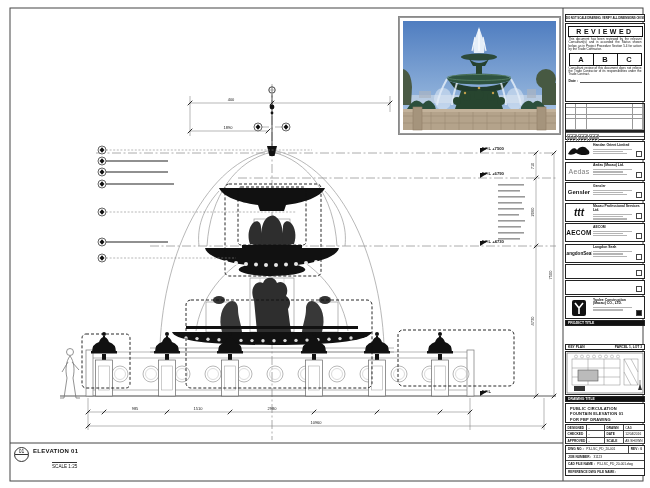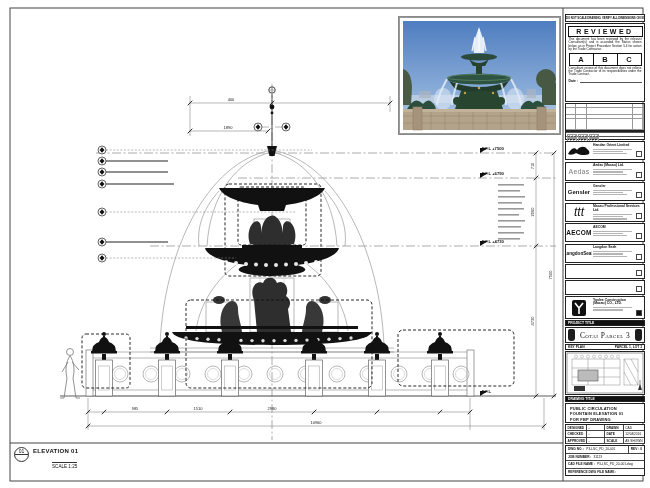--- a/index.html
+++ b/index.html
@@ -49,21 +49,21 @@
   .cbody{flex:1;padding:1.5px 1px 0 1px;position:relative;}
   .cname{font-size:3.4px;font-weight:bold;line-height:3.6px;}
   .addr{margin-top:1.5px;}
   .addr i{display:block;height:1.3px;background:#b5b5b5;margin-bottom:1px;width:78%;}
   .addr i:nth-child(2){width:60%;}
   .addr i:nth-child(3){width:68%;}
   .chk{position:absolute;right:2px;bottom:2px;width:4px;height:4px;border:.7px solid #444;background:#fff;}
   .chk.filled{background:#111;}
   .lg-aedas{font-size:7px;color:#7d7d7d;letter-spacing:.2px;}
   .lg-gensler{font-size:6px;font-weight:bold;color:#111;}
-  .lg-ttt{font-size:12px;font-weight:normal;font-style:italic;color:#111;}
+  .lg-ttt{font-size:10px;font-weight:bold;font-style:italic;color:#111;}
   .lg-aecom{font-size:6.5px;font-weight:bold;color:#111;letter-spacing:.3px;}
   .lg-ls{font-size:4.6px;font-weight:bold;color:#111;}
   .band{font-size:3.4px;font-weight:bold;background:#111;color:#fff;line-height:5px;padding-left:2px;}
   .cotai{display:flex;align-items:center;justify-content:space-between;padding:0 2px;}
   .cotai .em{width:7px;height:12px;background:#1d1d1d;border-radius:2px 2px 3px 3px;}
   .cotai .ct{font-family:"Liberation Serif",serif;font-variant:small-caps;font-size:7.5px;letter-spacing:.4px;}
   .kband{display:flex;justify-content:space-between;font-weight:bold;font-size:3.3px;line-height:5px;padding:0 2px;}
   .dtitle{font-size:4px;font-weight:bold;line-height:5.4px;padding:2px 0 0 4px;letter-spacing:.2px;}
   .ttable{display:grid;grid-template-columns:27% 23% 24% 26%;grid-auto-rows:6.4px;font-size:3.2px;}
   .ttable div{border-right:.7px solid #444;border-bottom:.7px solid #444;padding:1px 0 0 1.5px;overflow:hidden;white-space:nowrap;}
@@ -557,25 +557,20 @@
       <div class="cname">(Macau) CO., LTD.</div>
       <div class="addr">
           <i></i>
           <i></i>
         </div>
       <div class="chk filled"></div>
     </div>
   </div>
 
   <div class="rbox band" style="top:306px;height:6px;">PROJECT TITLE</div>
-  <div class="rbox cotai" style="top:313px;height:16px;">
-    <div class="em"></div>
-    <div class="ct">Cotai Parcel 3</div>
-    <div class="em"></div>
-  </div>
 
   <div class="rbox kband" style="top:330px;height:6px;">
     <span>KEY PLAN</span>
     <span>PARCEL 1, LOT 3</span>
   </div>
   <div class="rbox" style="top:337px;height:44px;">
     <svg width="78" height="42" viewBox="0 0 78 42">
       <rect x="1" y="1" width="76" height="40" fill="none" stroke="#555" stroke-width=".6"></rect>
       <g stroke="#888" stroke-width=".5" fill="none">
         <rect x="6" y="7" width="48" height="26"></rect>

